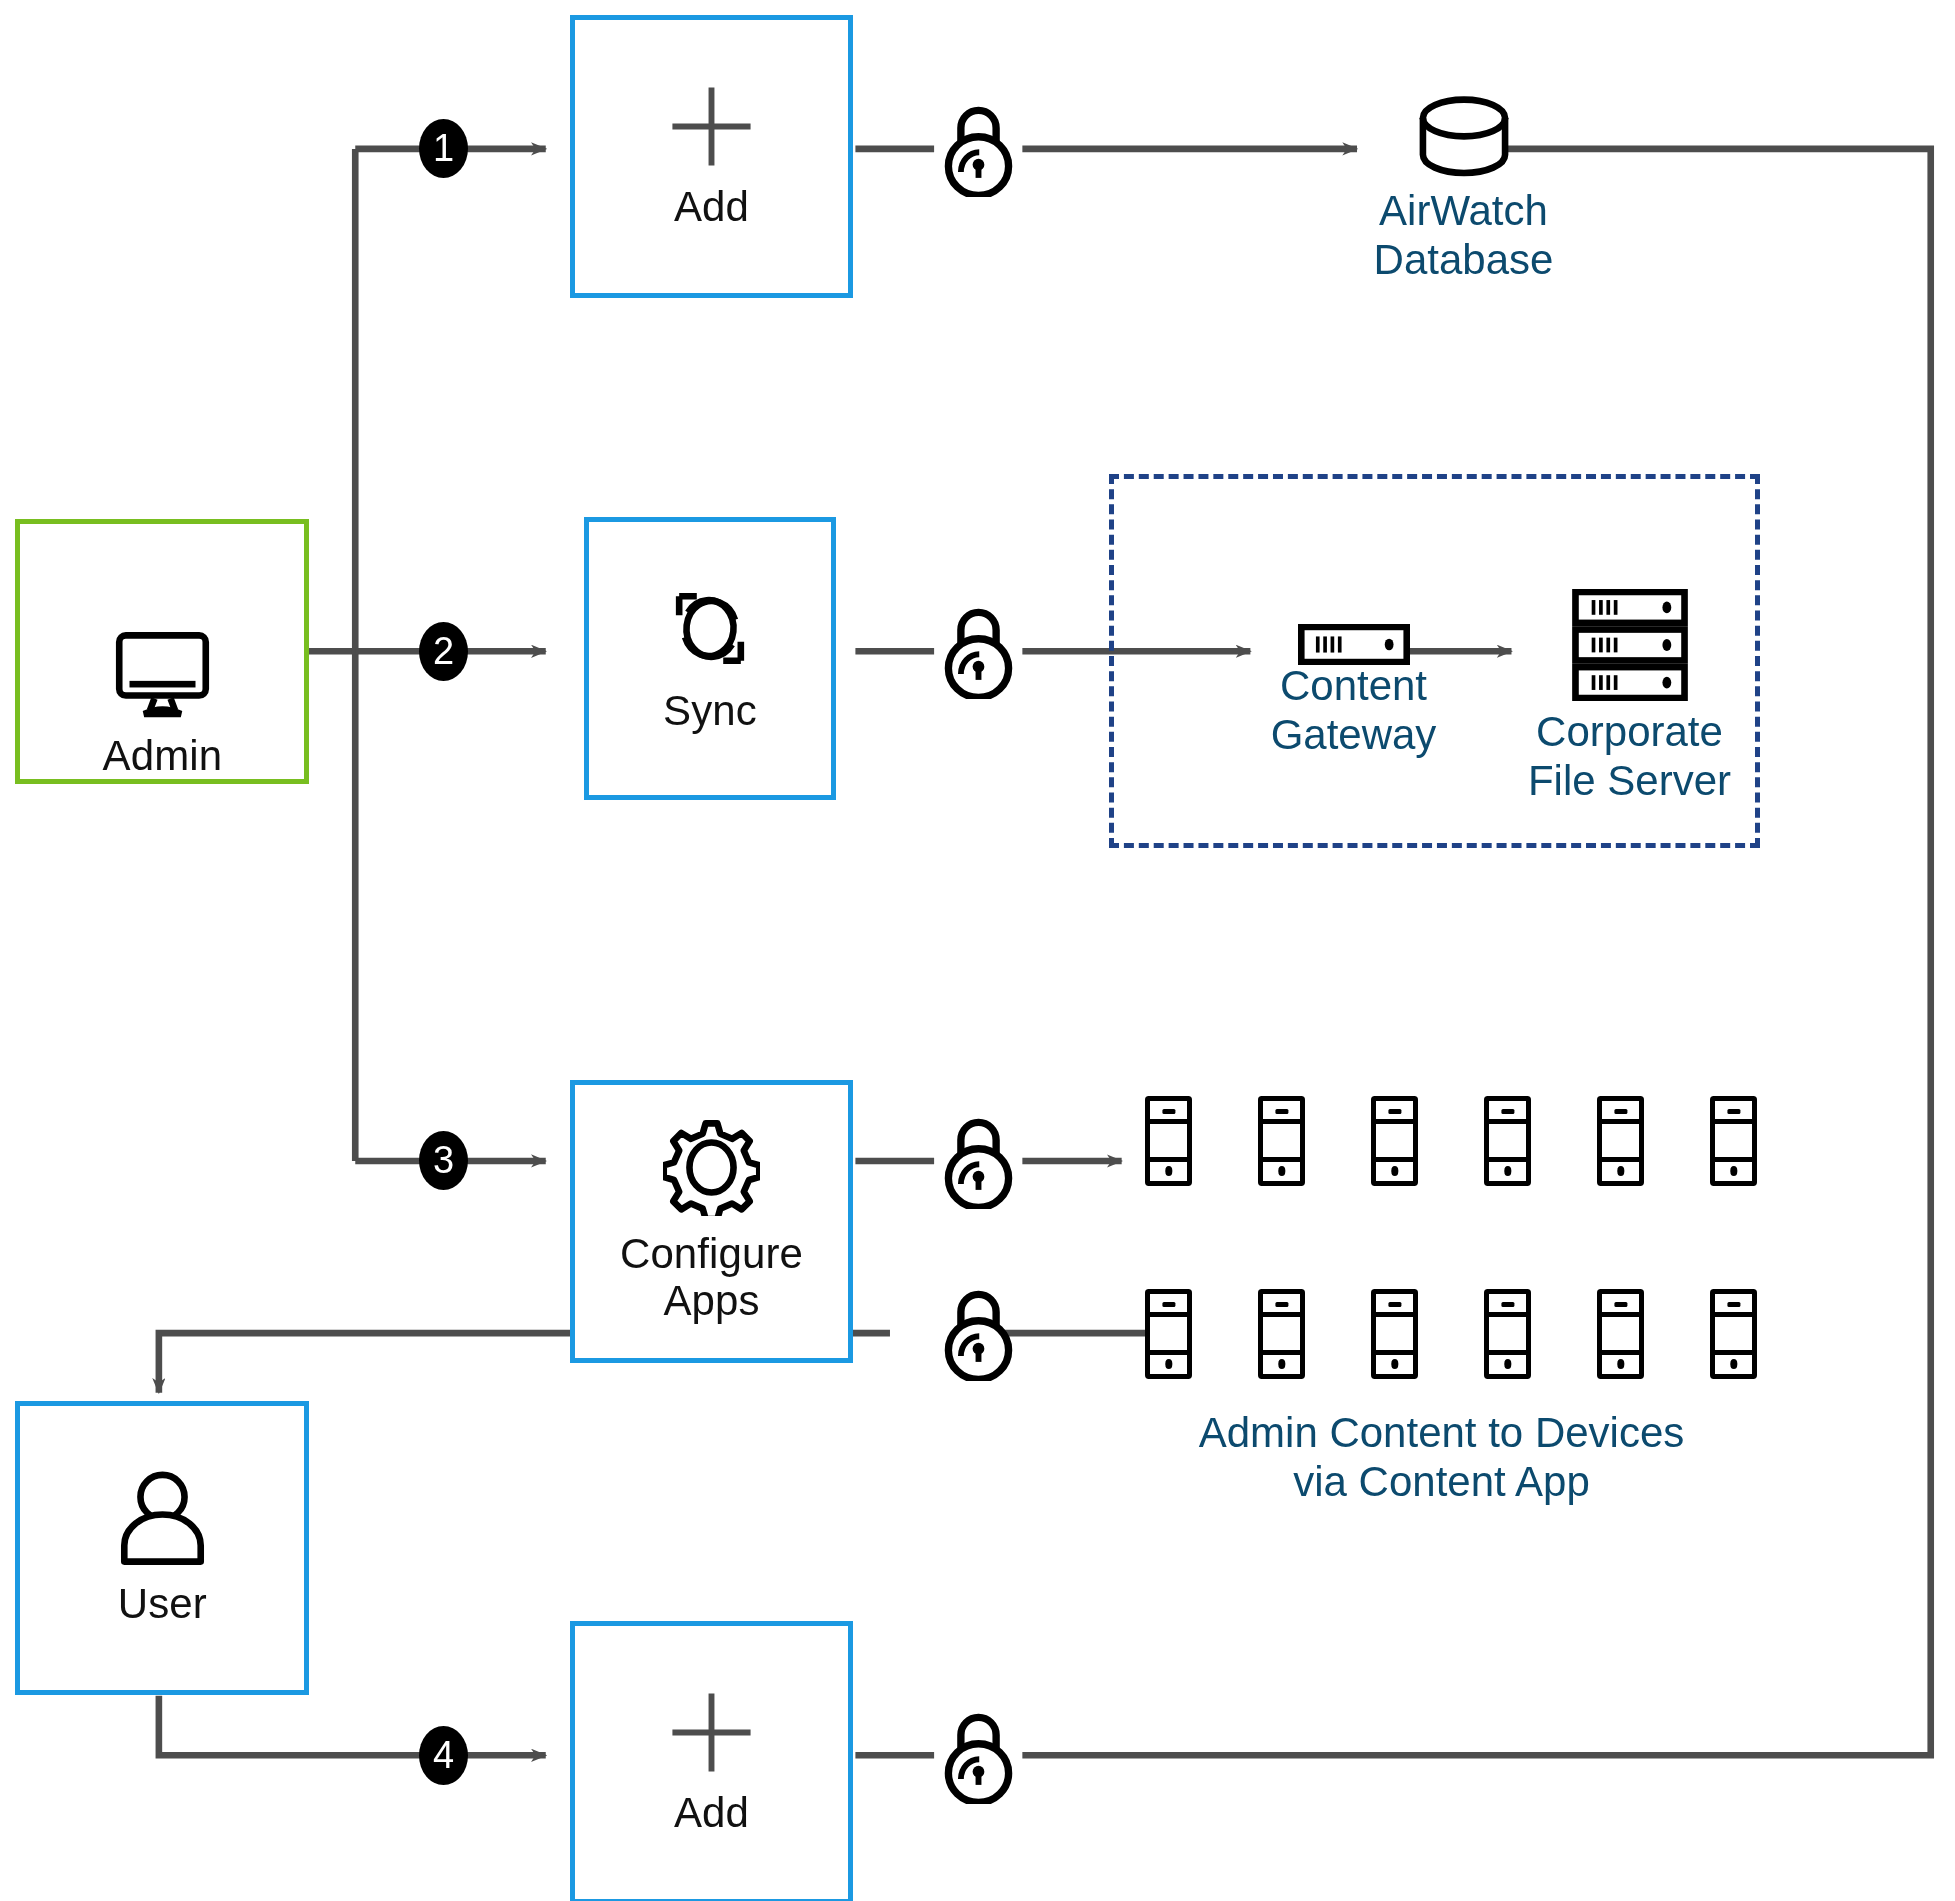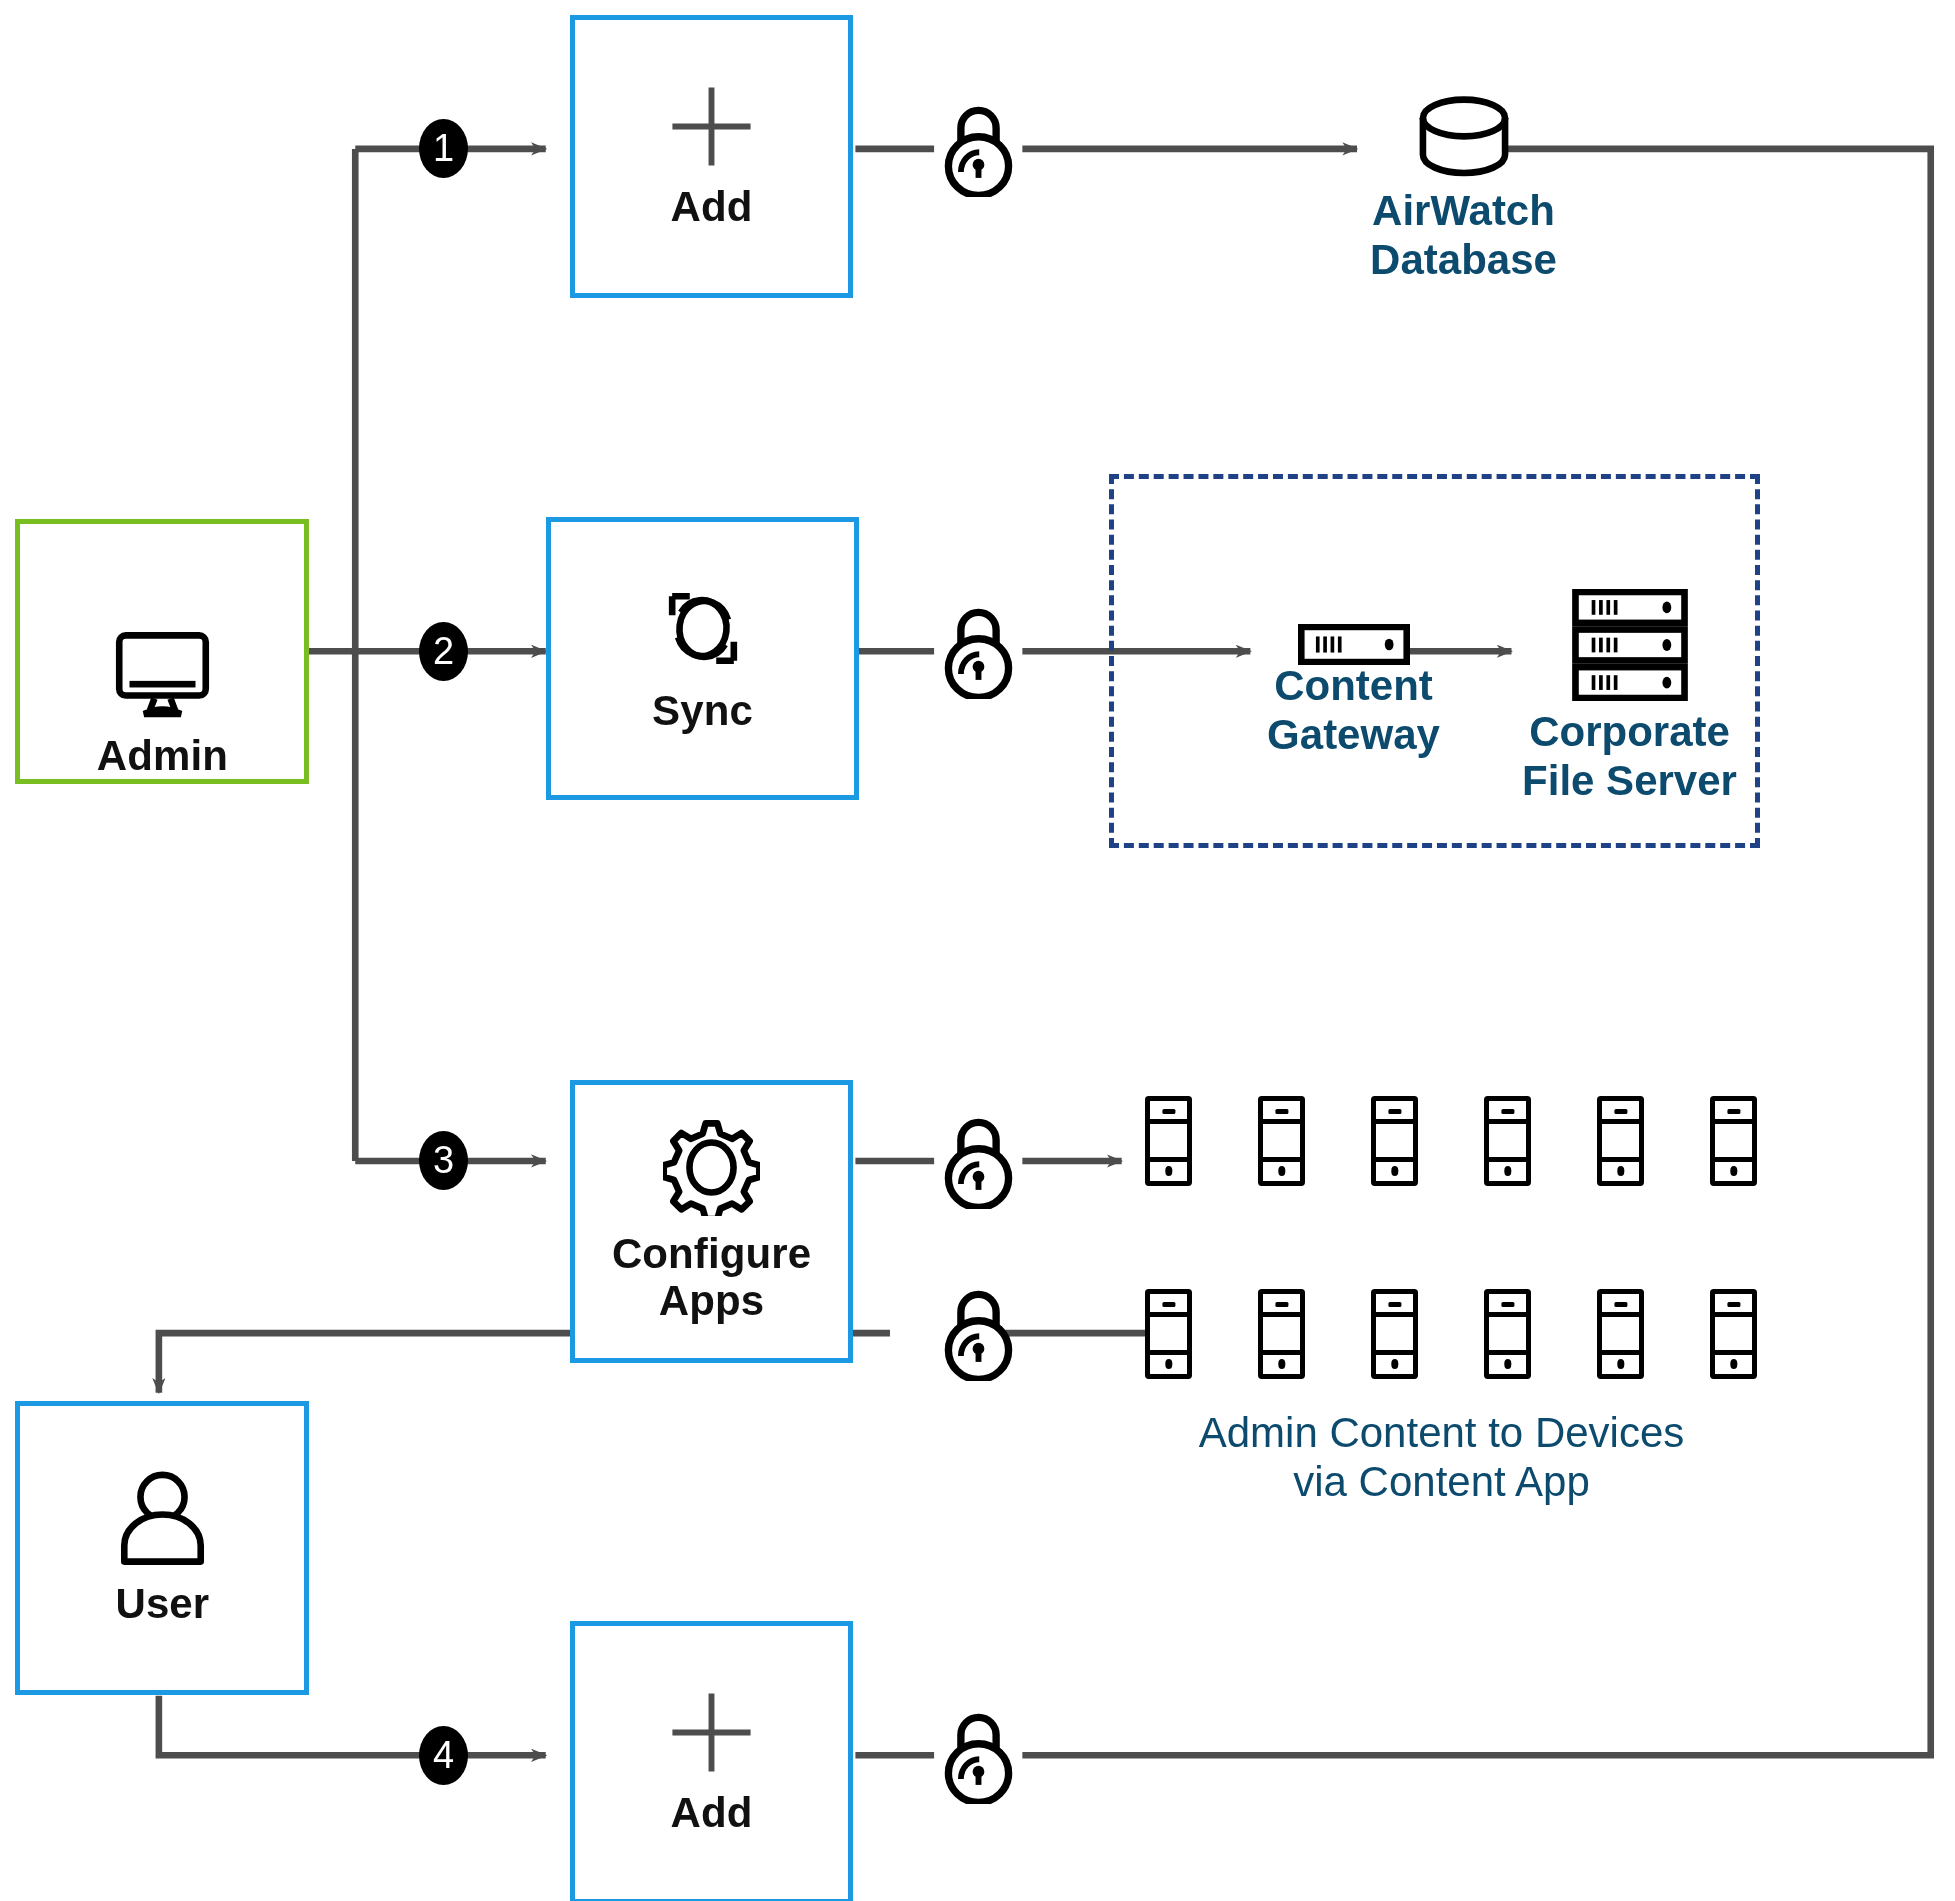--- a/index.html
+++ b/index.html
@@ -1,20 +1,20 @@
 <!DOCTYPE html>
 <html style="font-size:11.8px"><head>
 <meta charset="utf-8">
 <title>AirWatch Content Deployment Flow</title>
 <style>
   html,body{margin:0;padding:0;background:#ffffff;}
   body{font-family:"Liberation Sans", sans-serif;}
   #stage{position:relative;width:1955px;height:1902px;background:#fff;overflow:hidden;}
   #wires{position:absolute;left:0;top:0;width:1955px;height:1902px;}
-  .node{position:absolute;box-sizing:border-box;background:#fff;font-weight:bold;}
+  .node{position:absolute;box-sizing:border-box;background:#fff;}
   .procbox{border:5.1px solid #1b99e2;display:flex;flex-direction:column;align-items:center;justify-content:center;}
   .adminbox{border:5.1px solid #78be20;display:flex;flex-direction:column;align-items:center;justify-content:flex-end;}
   .glyph{display:block;}
   .caption{font-family:"Liberation Sans", sans-serif;font-size:42px;color:#111;line-height:1.12;text-align:center;letter-spacing:0.1px;}
   .cap-in{margin-top:10.3px;}
   .freecap{position:absolute;text-align:center;font-family:"Liberation Sans", sans-serif;font-size:42px;color:#0c4a6e;line-height:1.16;}
   .dashzone{position:absolute;box-sizing:border-box;border:5.1px dashed #1f4287;}
   .badge{position:absolute;width:49px;height:59px;border-radius:50%;background:#000;color:#fff;
          display:flex;align-items:center;justify-content:center;font-size:38px;font-family:"Liberation Sans", sans-serif;}
   .devrow{position:absolute;display:flex;}
@@ -115,21 +115,21 @@
         <path d="M14,30 a56,25 0 0 0 112,0" fill="none" stroke="#000" stroke-width="9"></path>
       </svg>
     </span>
     <div class="freecap" style="left:0;top:91px;width:213px;">
       <span>AirWatch</span><br>
       <span>Database</span>
     </div>
   </div>
 
   <div class="badge" style="left:419px;top:622px;">2</div>
-  <div class="node procbox" style="left:546px;top:517px;width:313px;height:283px;">
+  <div class="node procbox" style="left:584px;top:517px;width:252px;height:283px;">
     <span class="glyph">
       <svg width="94" height="91" viewBox="0 0 128 124">
         <path d="M34,40 A34,38 0 1 1 30,74" fill="none" stroke="#000" stroke-width="9" stroke-linecap="butt"></path>
         <path d="M94,84 A34,38 0 1 1 98,50" fill="none" stroke="#000" stroke-width="9" stroke-linecap="butt"></path>
         <path d="M22,18 L22,44 M22,18 L46,18" stroke="#000" stroke-width="9" fill="none"></path>
         <path d="M106,106 L106,80 M106,106 L82,106" stroke="#000" stroke-width="9" fill="none"></path>
       </svg>
     </span>
     <div class="caption cap-in">Sync</div>
   </div>

